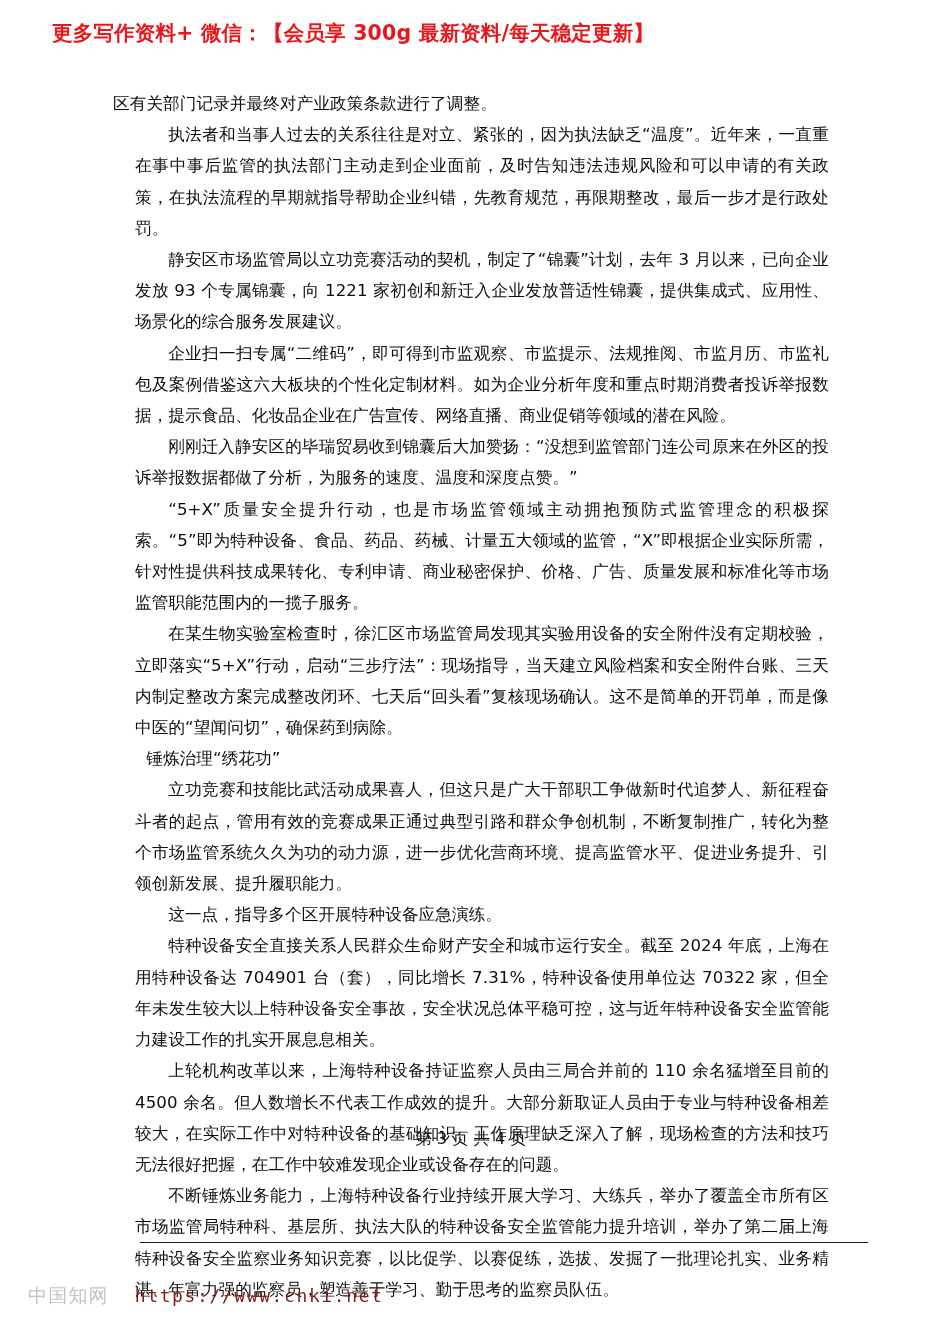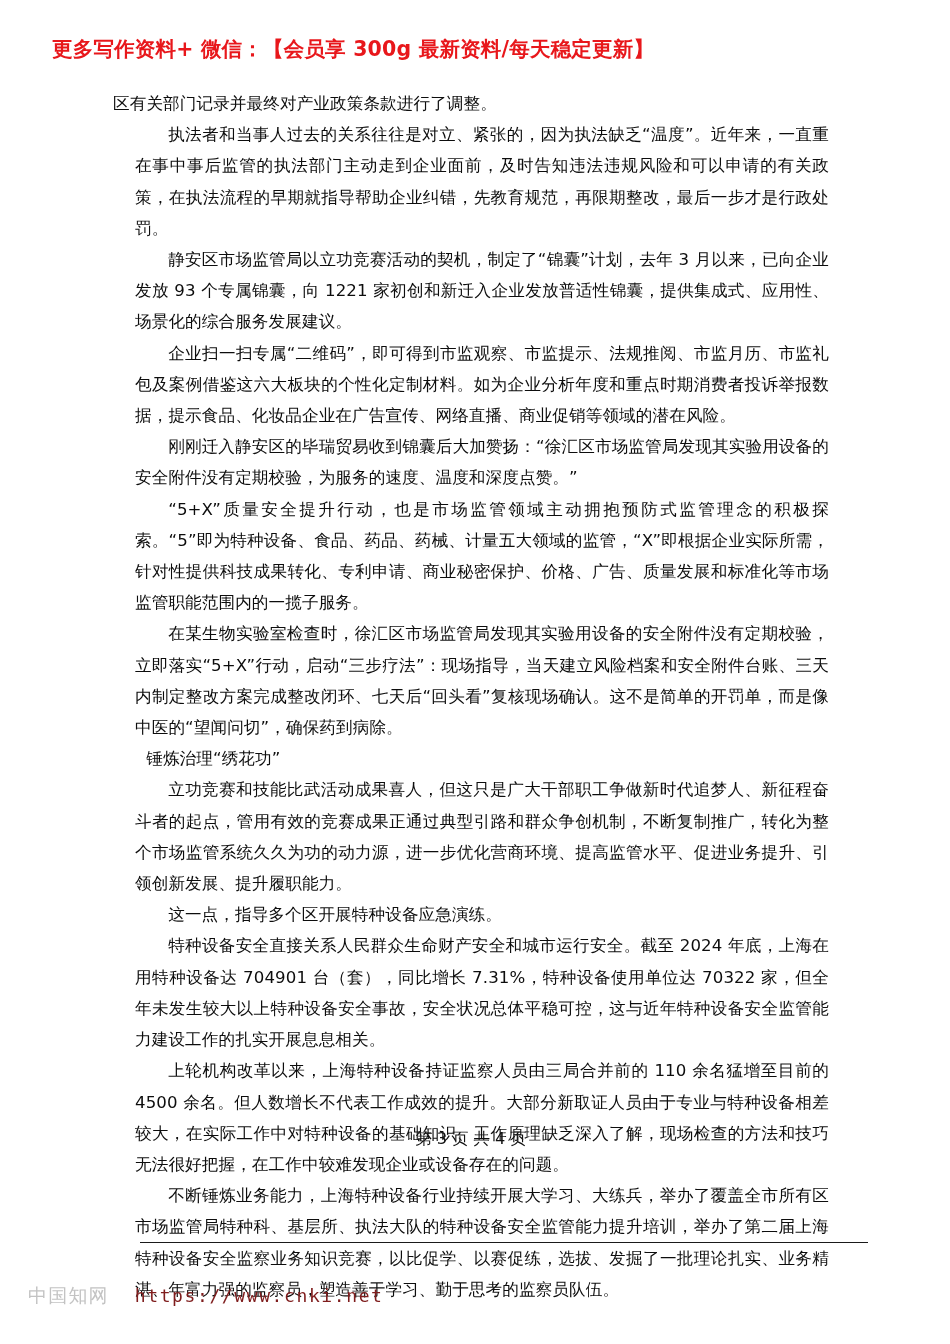--- a/index.html
+++ b/index.html
@@ -16,21 +16,21 @@
     height: 1344px;
     background: #ffffff;
     overflow: hidden;
     box-sizing: border-box;
   }
 
   
   .promo-banner {
     position: absolute;
     left: 0;
-    top: 16px;
+    top: 0;
     width: 950px;
     height: 66px;
     display: flex;
     align-items: center;
   }
   .promo-text {
     margin-left: 52px;
     color: #e8171b;
     font-size: 20.5px;
     font-weight: bold;
@@ -123,21 +123,21 @@
 
   <div class="promo-banner">
     <div class="promo-text">更多写作资料+ 微信：【会员享 300g 最新资料/每天稳定更新】</div>
   </div>
 
   <div class="doc-body">
     <p class="para noindent">区有关部门记录并最终对产业政策条款进行了调整。</p>
     <p class="para indent">执法者和当事人过去的关系往往是对立、紧张的，因为执法缺乏“温度”。近年来，一直重在事中事后监管的执法部门主动走到企业面前，及时告知违法违规风险和可以申请的有关政策，在执法流程的早期就指导帮助企业纠错，先教育规范，再限期整改，最后一步才是行政处罚。</p>
     <p class="para indent">静安区市场监管局以立功竞赛活动的契机，制定了“锦囊”计划，去年 3 月以来，已向企业发放 93 个专属锦囊，向 1221 家初创和新迁入企业发放普适性锦囊，提供集成式、应用性、场景化的综合服务发展建议。</p>
     <p class="para indent">企业扫一扫专属“二维码”，即可得到市监观察、市监提示、法规推阅、市监月历、市监礼包及案例借鉴这六大板块的个性化定制材料。如为企业分析年度和重点时期消费者投诉举报数据，提示食品、化妆品企业在广告宣传、网络直播、商业促销等领域的潜在风险。</p>
-    <p class="para indent">刚刚迁入静安区的毕瑞贸易收到锦囊后大加赞扬：“徐汇区市场监管局发现其实验用设备的安全附件没有定期校验，为服务的速度、温度和深度点赞。”</p>
+    <p class="para indent">刚刚迁入静安区的毕瑞贸易收到锦囊后大加赞扬：“没想到监管部门连公司原来在外区的投诉举报数据都做了分析，为服务的速度、温度和深度点赞。”</p>
     <p class="para indent">“5+X”质量安全提升行动，也是市场监管领域主动拥抱预防式监管理念的积极探索。“5”即为特种设备、食品、药品、药械、计量五大领域的监管，“X”即根据企业实际所需，针对性提供科技成果转化、专利申请、商业秘密保护、价格、广告、质量发展和标准化等市场监管职能范围内的一揽子服务。</p>
     <p class="para indent">在某生物实验室检查时，徐汇区市场监管局发现其实验用设备的安全附件没有定期校验，立即落实“5+X”行动，启动“三步疗法”：现场指导，当天建立风险档案和安全附件台账、三天内制定整改方案完成整改闭环、七天后“回头看”复核现场确认。这不是简单的开罚单，而是像中医的“望闻问切”，确保药到病除。</p>
     <p class="para subhead">锤炼治理“绣花功”</p>
     <p class="para indent">立功竞赛和技能比武活动成果喜人，但这只是广大干部职工争做新时代追梦人、新征程奋斗者的起点，管用有效的竞赛成果正通过典型引路和群众争创机制，不断复制推广，转化为整个市场监管系统久久为功的动力源，进一步优化营商环境、提高监管水平、促进业务提升、引领创新发展、提升履职能力。</p>
     <p class="para indent">这一点，指导多个区开展特种设备应急演练。</p>
     <p class="para indent">特种设备安全直接关系人民群众生命财产安全和城市运行安全。截至 2024 年底，上海在用特种设备达 704901 台（套），同比增长 7.31%，特种设备使用单位达 70322 家，但全年未发生较大以上特种设备安全事故，安全状况总体平稳可控，这与近年特种设备安全监管能力建设工作的扎实开展息息相关。</p>
     <p class="para indent">上轮机构改革以来，上海特种设备持证监察人员由三局合并前的 110 余名猛增至目前的 4500 余名。但人数增长不代表工作成效的提升。大部分新取证人员由于专业与特种设备相差较大，在实际工作中对特种设备的基础知识、工作原理缺乏深入了解，现场检查的方法和技巧无法很好把握，在工作中较难发现企业或设备存在的问题。</p>
     <p class="para indent">不断锤炼业务能力，上海特种设备行业持续开展大学习、大练兵，举办了覆盖全市所有区市场监管局特种科、基层所、执法大队的特种设备安全监管能力提升培训，举办了第二届上海特种设备安全监察业务知识竞赛，以比促学、以赛促练，选拔、发掘了一批理论扎实、业务精湛、年富力强的监察员，塑造善于学习、勤于思考的监察员队伍。</p>
 
   </div>

